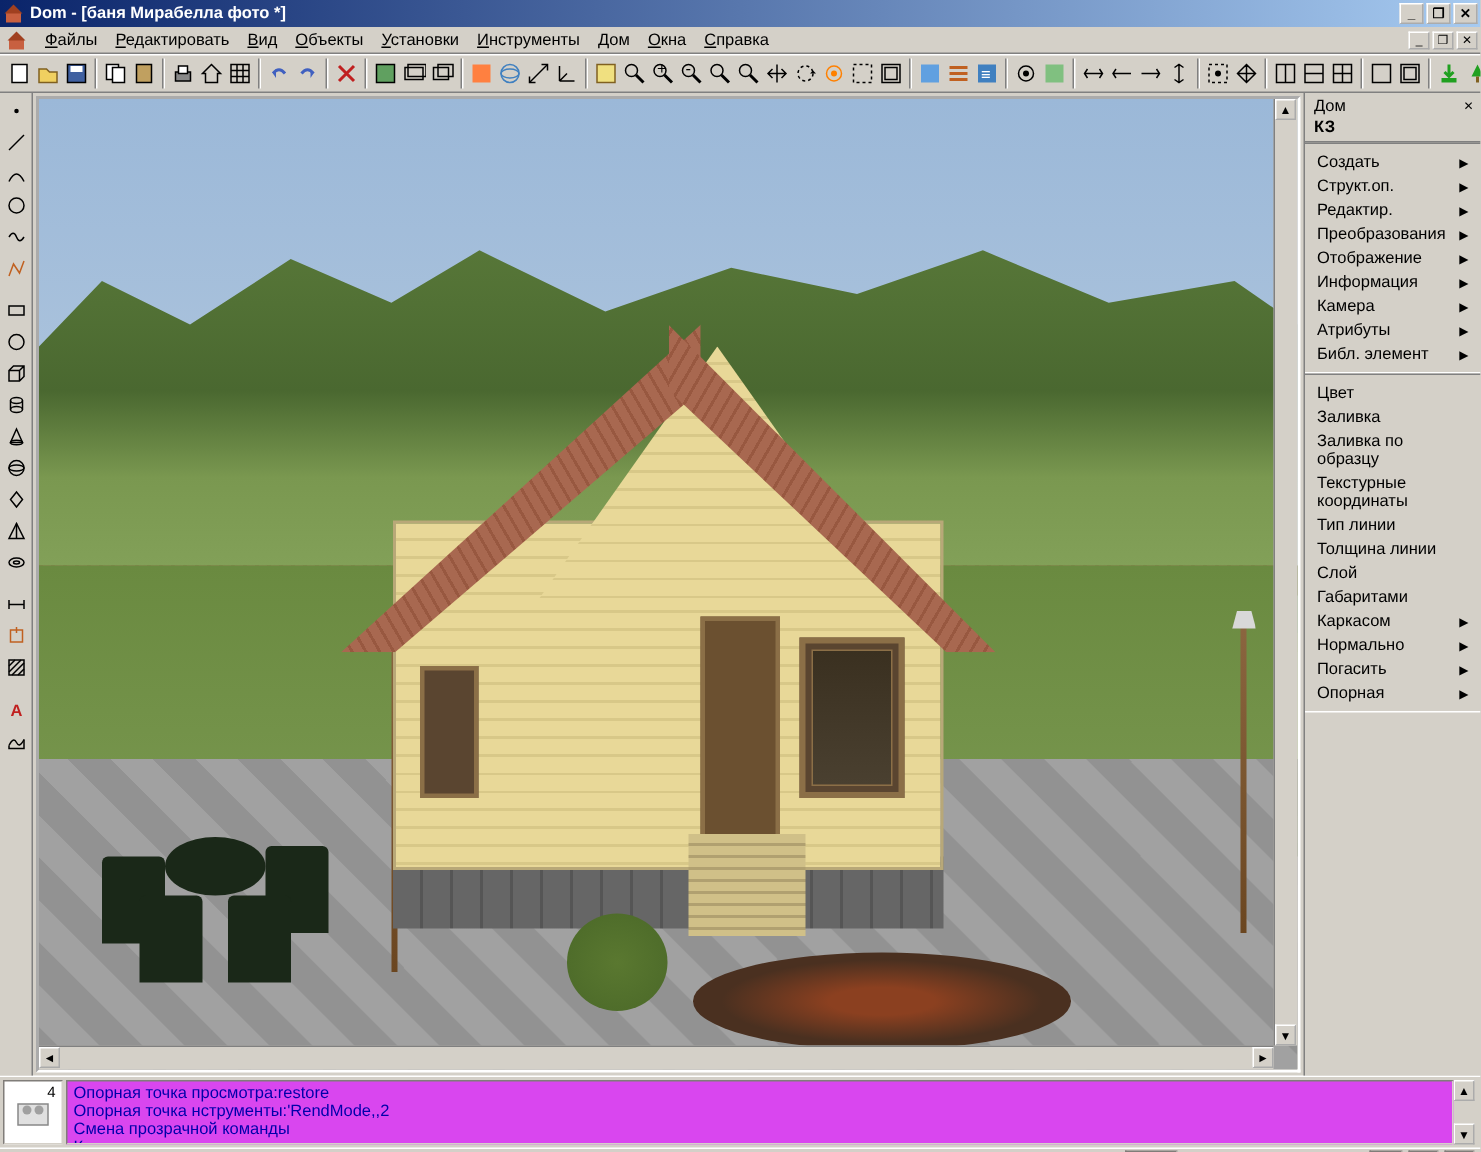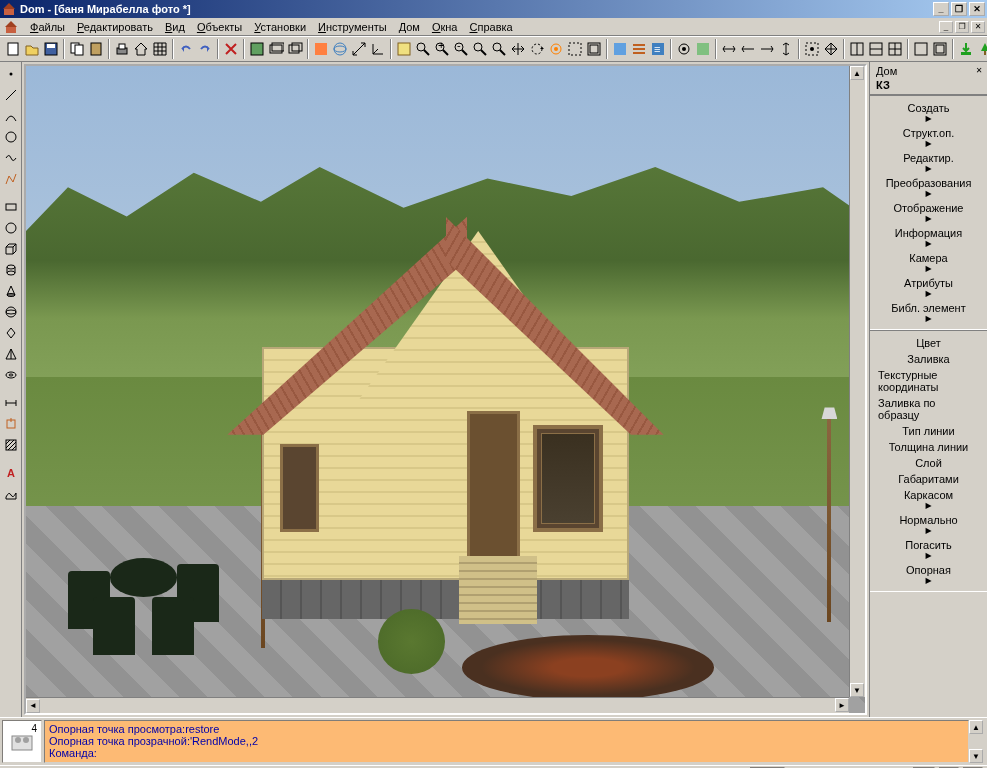--- a/index.html
+++ b/index.html
@@ -64,28 +64,28 @@
 .flowerbed { position: absolute; left: 52%; top: 88%; width: 30%; height: 10%; background: radial-gradient(ellipse, #8b4020 20%, #4a3020 60%); border-radius: 50%; }
 
 .scrollv { position: absolute; right: 0; top: 0; bottom: 16px; width: 16px; background: #d4d0c8; border-left: 1px solid #808080; }
 .scrollh { position: absolute; left: 0; right: 16px; bottom: 0; height: 16px; background: #d4d0c8; border-top: 1px solid #808080; }
 .scrollbtn { width: 14px; height: 14px; background: #d4d0c8; border: 1px outset #fff; display: flex; align-items: center; justify-content: center; font-size: 8px; cursor: pointer; }
 
 .rightpanel { width: 118px; background: #d4d0c8; border-left: 1px solid #808080; display: flex; flex-direction: column; }
 .rp-header { background: #d4d0c8; padding: 2px 6px; border-bottom: 1px solid #808080; }
 .rp-header div { padding: 1px 0; }
 .rp-section { padding: 4px 0; border-bottom: 1px solid #fff; border-top: 1px solid #808080; }
-.rp-item { padding: 2px 8px; cursor: pointer; display: flex; justify-content: space-between; align-items: center; flex-direction: column; }
+.rp-item { padding: 2px 8px; cursor: pointer; display: flex; justify-content: space-between; align-items: center; }
 .rp-item.bold { font-weight: normal; }
 .rp-arrow { font-size: 8px; }
 .rp-closebtn { position: absolute; right: 2px; top: 2px; width: 12px; height: 12px; font-size: 8px; display: flex; align-items: center; justify-content: center; cursor: pointer; }
 
 .bottompanel { height: 48px; background: #d4d0c8; border-top: 1px solid #fff; display: flex; padding: 2px; }
 .bp-icon { width: 40px; background: #fff; border: 1px inset #d4d0c8; margin-right: 2px; display: flex; flex-direction: column; align-items: center; justify-content: center; position: relative; }
-.bp-text { flex: 1; background: #fdba74; border: 1px inset #d4d0c8; padding: 2px 4px; overflow: hidden; position: relative; }
+.bp-text { flex: 1; background: #d946ef; border: 1px inset #d4d0c8; padding: 2px 4px; overflow: hidden; position: relative; }
 .bp-text .line { color: #0000aa; white-space: nowrap; }
 .bp-scroll { width: 16px; background: #d4d0c8; display: flex; flex-direction: column; justify-content: space-between; }
 
 .statusbar { height: 18px; background: #d4d0c8; border-top: 1px solid #fff; display: flex; align-items: center; padding: 0 4px; gap: 4px; }
 .sb-cell { border: 1px inset #d4d0c8; padding: 1px 6px; background: #d4d0c8; height: 15px; display: flex; align-items: center; }
 .sb-slider { width: 120px; height: 14px; background: #d4d0c8; border: 1px inset #fff; position: relative; }
 
 svg { display: block; }
 </style>
 </head>
@@ -614,24 +614,24 @@
         </div>
       </div>
     <div class="rp-section" id="rp-sec2">
         <div class="rp-item">
           <span>Цвет</span>
         </div>
         <div class="rp-item">
           <span>Заливка</span>
         </div>
         <div class="rp-item">
+          <span>Заливка по образцу</span>
+        </div>
+        <div class="rp-item">
           <span>Текстурные координаты</span>
-        </div>
-        <div class="rp-item">
-          <span>Заливка по образцу</span>
         </div>
         <div class="rp-item">
           <span>Тип линии</span>
         </div>
         <div class="rp-item">
           <span>Толщина линии</span>
         </div>
         <div class="rp-item">
           <span>Слой</span>
         </div>
@@ -662,21 +662,22 @@
   <div class="bp-icon">
     <span style="position:absolute;top:2px;right:4px;font-size:10px">4</span>
     <svg width="28" height="28">
         <rect x="4" y="8" width="20" height="14" fill="#e0e0e0" stroke="#888"></rect>
         <circle cx="10" cy="12" r="3" fill="#a0a0a0"></circle>
         <circle cx="18" cy="12" r="3" fill="#a0a0a0"></circle>
       </svg>
   </div>
   <div class="bp-text">
     <div class="line">Опорная точка просмотра:restore</div>
-    <div class="line">Опорная точка прозрачной:'RendMode,,2</div>
+    <div class="line">Опорная точка нструменты:'RendMode,,2</div>
+    <div class="line">Смена прозрачной команды</div>
     <div class="line">Команда:</div>
   </div>
   <div class="bp-scroll">
     <div class="scrollbtn">▲</div>
     <div class="scrollbtn">▼</div>
   </div>
 </div>
 
 <div class="statusbar">
   <div style="flex:1"></div>

